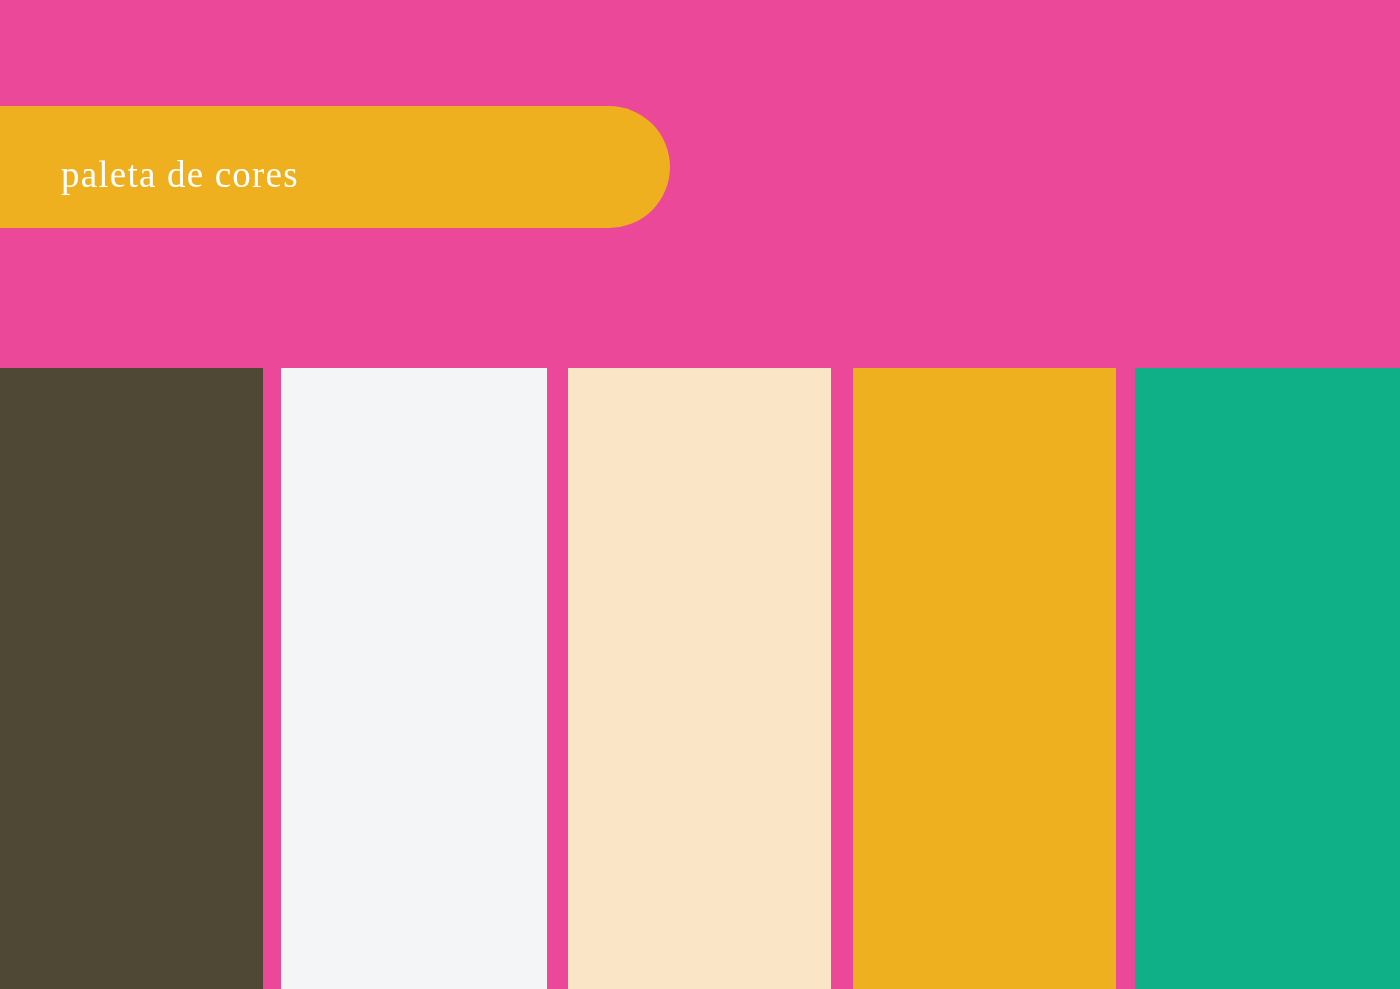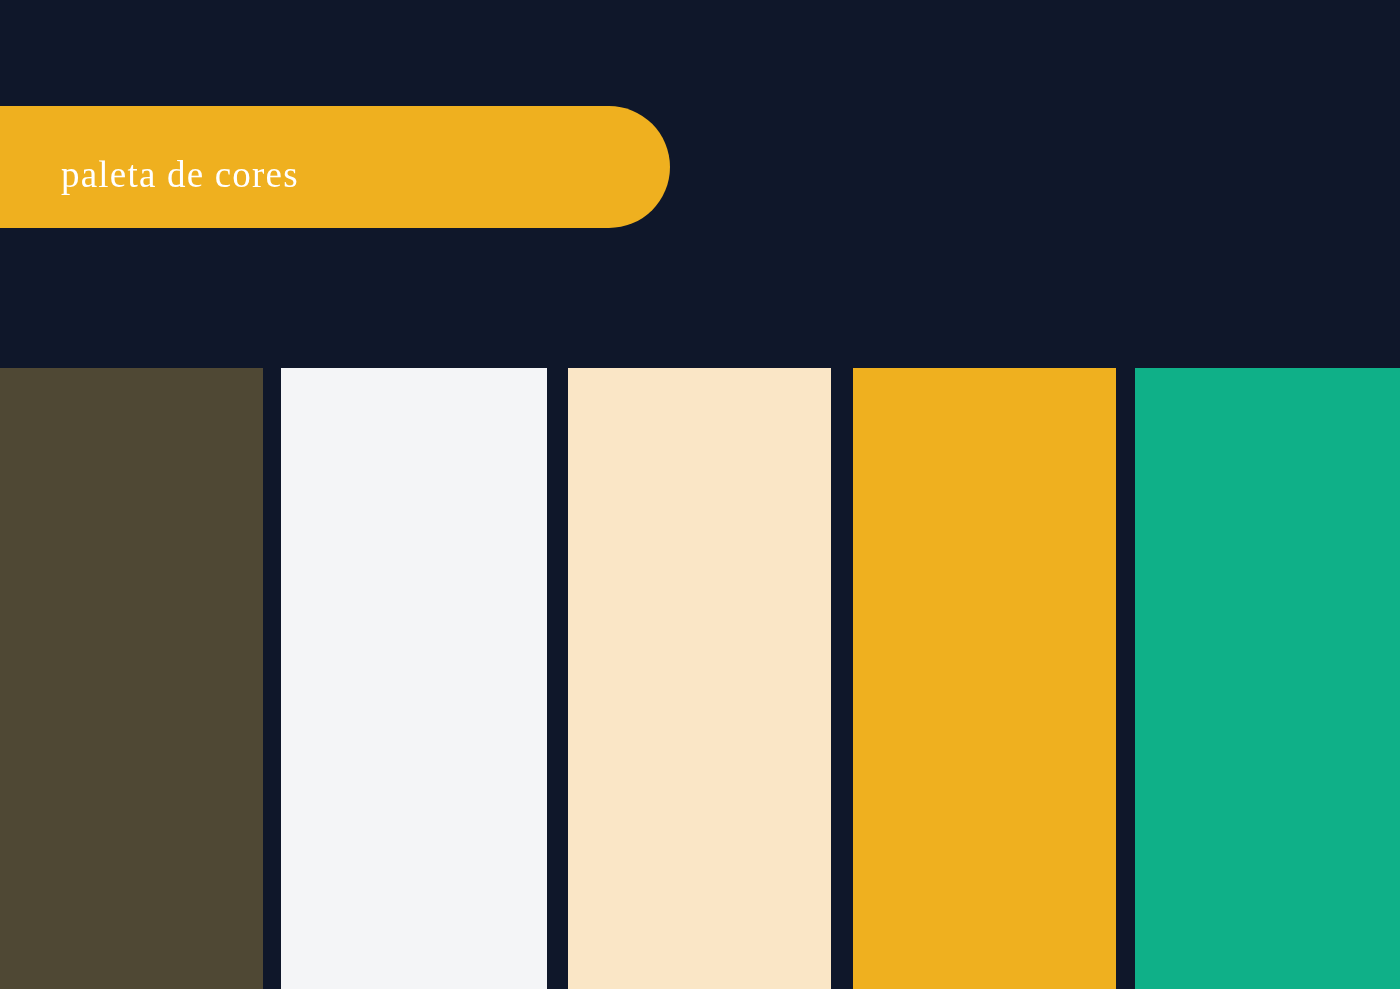--- a/index.html
+++ b/index.html
@@ -61,21 +61,21 @@
   }
   .swatch-0 { left: 0px;    width: 263px; }
   .swatch-1 { left: 281px;  width: 266px; }
   .swatch-2 { left: 568px;  width: 263px; }
   .swatch-3 { left: 853px;  width: 263px; }
   .swatch-4 { left: 1135px; width: 265px; }
 </style>
 </head>
 <body>
 
-<div id="canvas" style="background: #0f172a; text-align: center;">
+<div id="canvas" style="background: #ec4899; text-align: center;">
 
   <div class="title-banner" style="background: rgb(239, 176, 31);">
     <h1 class="title-text" style="color: rgb(255, 255, 255);">paleta de cores</h1>
   </div>
 
   <div class="swatch-strip">
     <div class="swatch swatch-0" style="background: rgb(79, 72, 52);"></div>
     <div class="swatch swatch-1" style="background: rgb(244, 245, 247);"></div>
     <div class="swatch swatch-2" style="background: rgb(250, 230, 198);"></div>
     <div class="swatch swatch-3" style="background: rgb(239, 176, 31);"></div>

